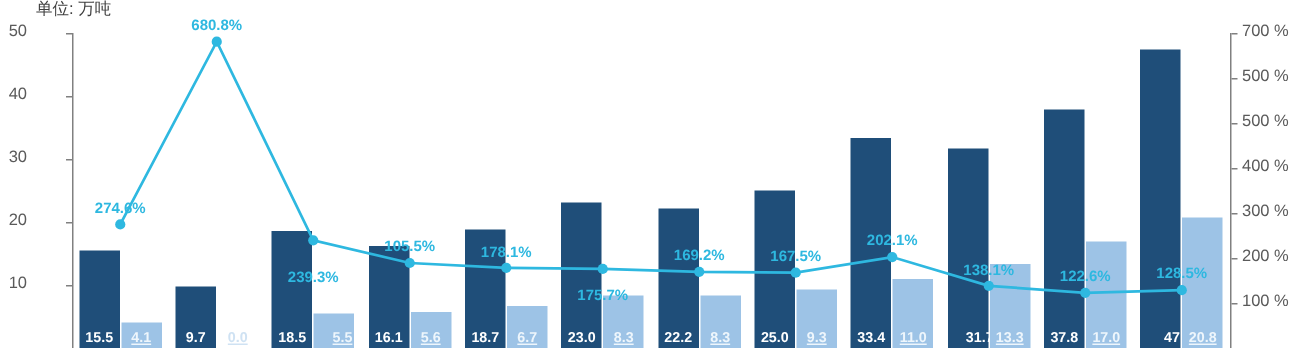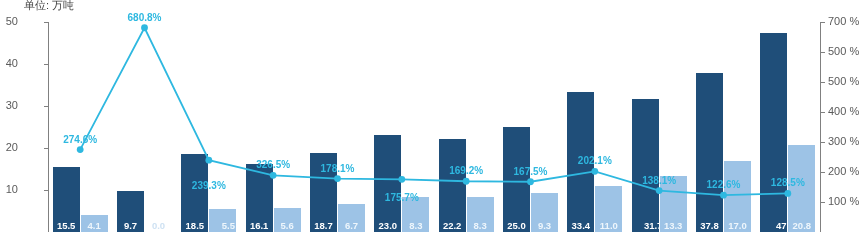--- a/index.html
+++ b/index.html
@@ -47,21 +47,21 @@
   }
   .bar.primary{background:#1f4e79;}
   .bar.secondary{background:#9dc3e6;}
 
   .bar-value{
     position:absolute;bottom:1px;
     font-size:9.5px;font-weight:bold;
     color:#ffffff;text-align:center;
     line-height:11px;white-space:nowrap;
   }
-  .bar-value.on-light{color:#eef6fc;}
+  .bar-value.on-light{color:#eef6fc;text-decoration:underline;}
 
   
   .line-svg{
     position:absolute;left:0;top:0;
     width:865px;height:232px;
     pointer-events:none;
   }
   .line-label{
     position:absolute;
     font-size:10px;font-weight:bold;
@@ -172,21 +172,21 @@
       <circle cx="594.8333333333333" cy="171.37" r="3.4" fill="#2eb8e0"></circle>
       <circle cx="659.1666666666666" cy="190.57" r="3.4" fill="#2eb8e0"></circle>
       <circle cx="723.4999999999999" cy="195.22" r="3.4" fill="#2eb8e0"></circle>
       <circle cx="787.8333333333333" cy="193.45" r="3.4" fill="#2eb8e0"></circle>
     </svg>
 
   <div id="line-labels">
       <div class="line-label" style="left: 80.1667px; top: 133.62px;">274.6%</div>
       <div class="line-label" style="left: 144.5px; top: 11.76px;">680.8%</div>
       <div class="line-label" style="left: 208.833px; top: 144.21px; margin-top: 36px;">239.3%</div>
-      <div class="line-label" style="left: 273.167px; top: 159.33px;">326.5%</div>
+      <div class="line-label" style="left: 273.167px; top: 159.33px;">105.5%</div>
       <div class="line-label" style="left: 337.5px; top: 162.57px;">178.1%</div>
       <div class="line-label" style="left: 401.833px; top: 163.29px; margin-top: 29px;">175.7%</div>
       <div class="line-label" style="left: 466.167px; top: 165.24px;">169.2%</div>
       <div class="line-label" style="left: 530.5px; top: 165.75px;">167.5%</div>
       <div class="line-label" style="left: 594.833px; top: 155.37px;">202.1%</div>
       <div class="line-label" style="left: 659.167px; top: 174.57px;">138.1%</div>
       <div class="line-label" style="left: 723.5px; top: 179.22px;">122.6%</div>
       <div class="line-label" style="left: 787.833px; top: 177.45px;">128.5%</div>
     </div>
 

